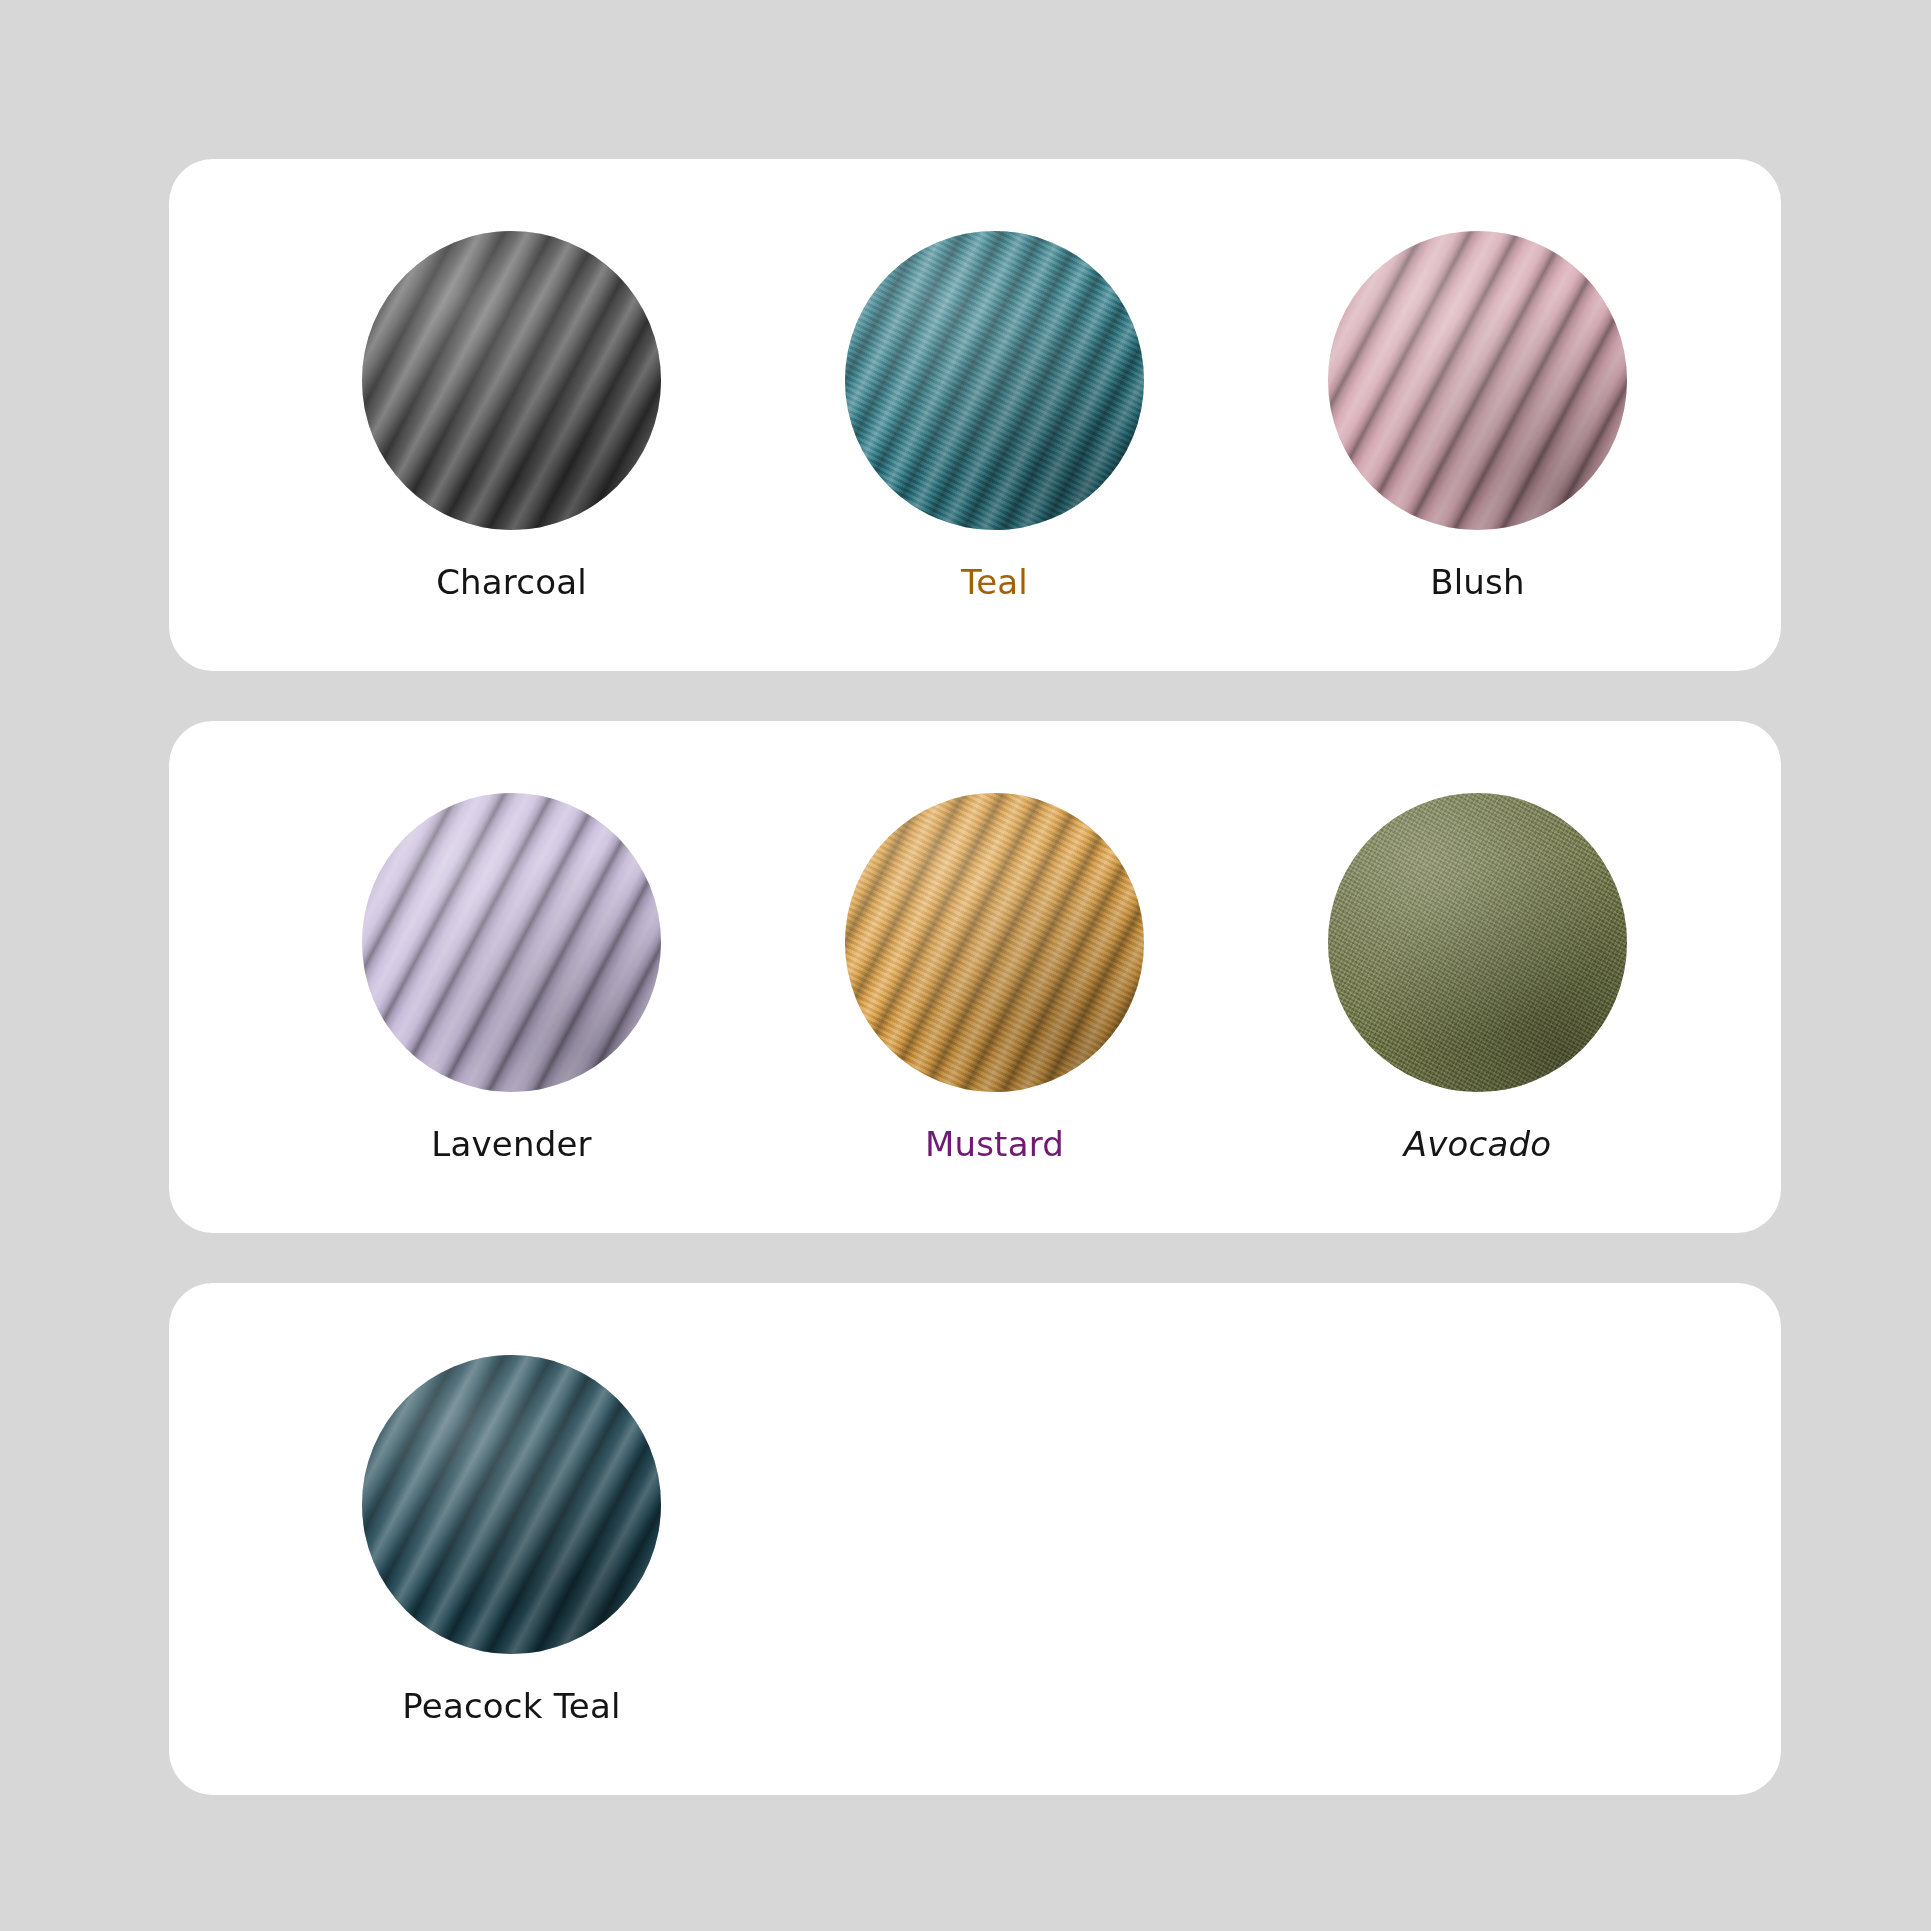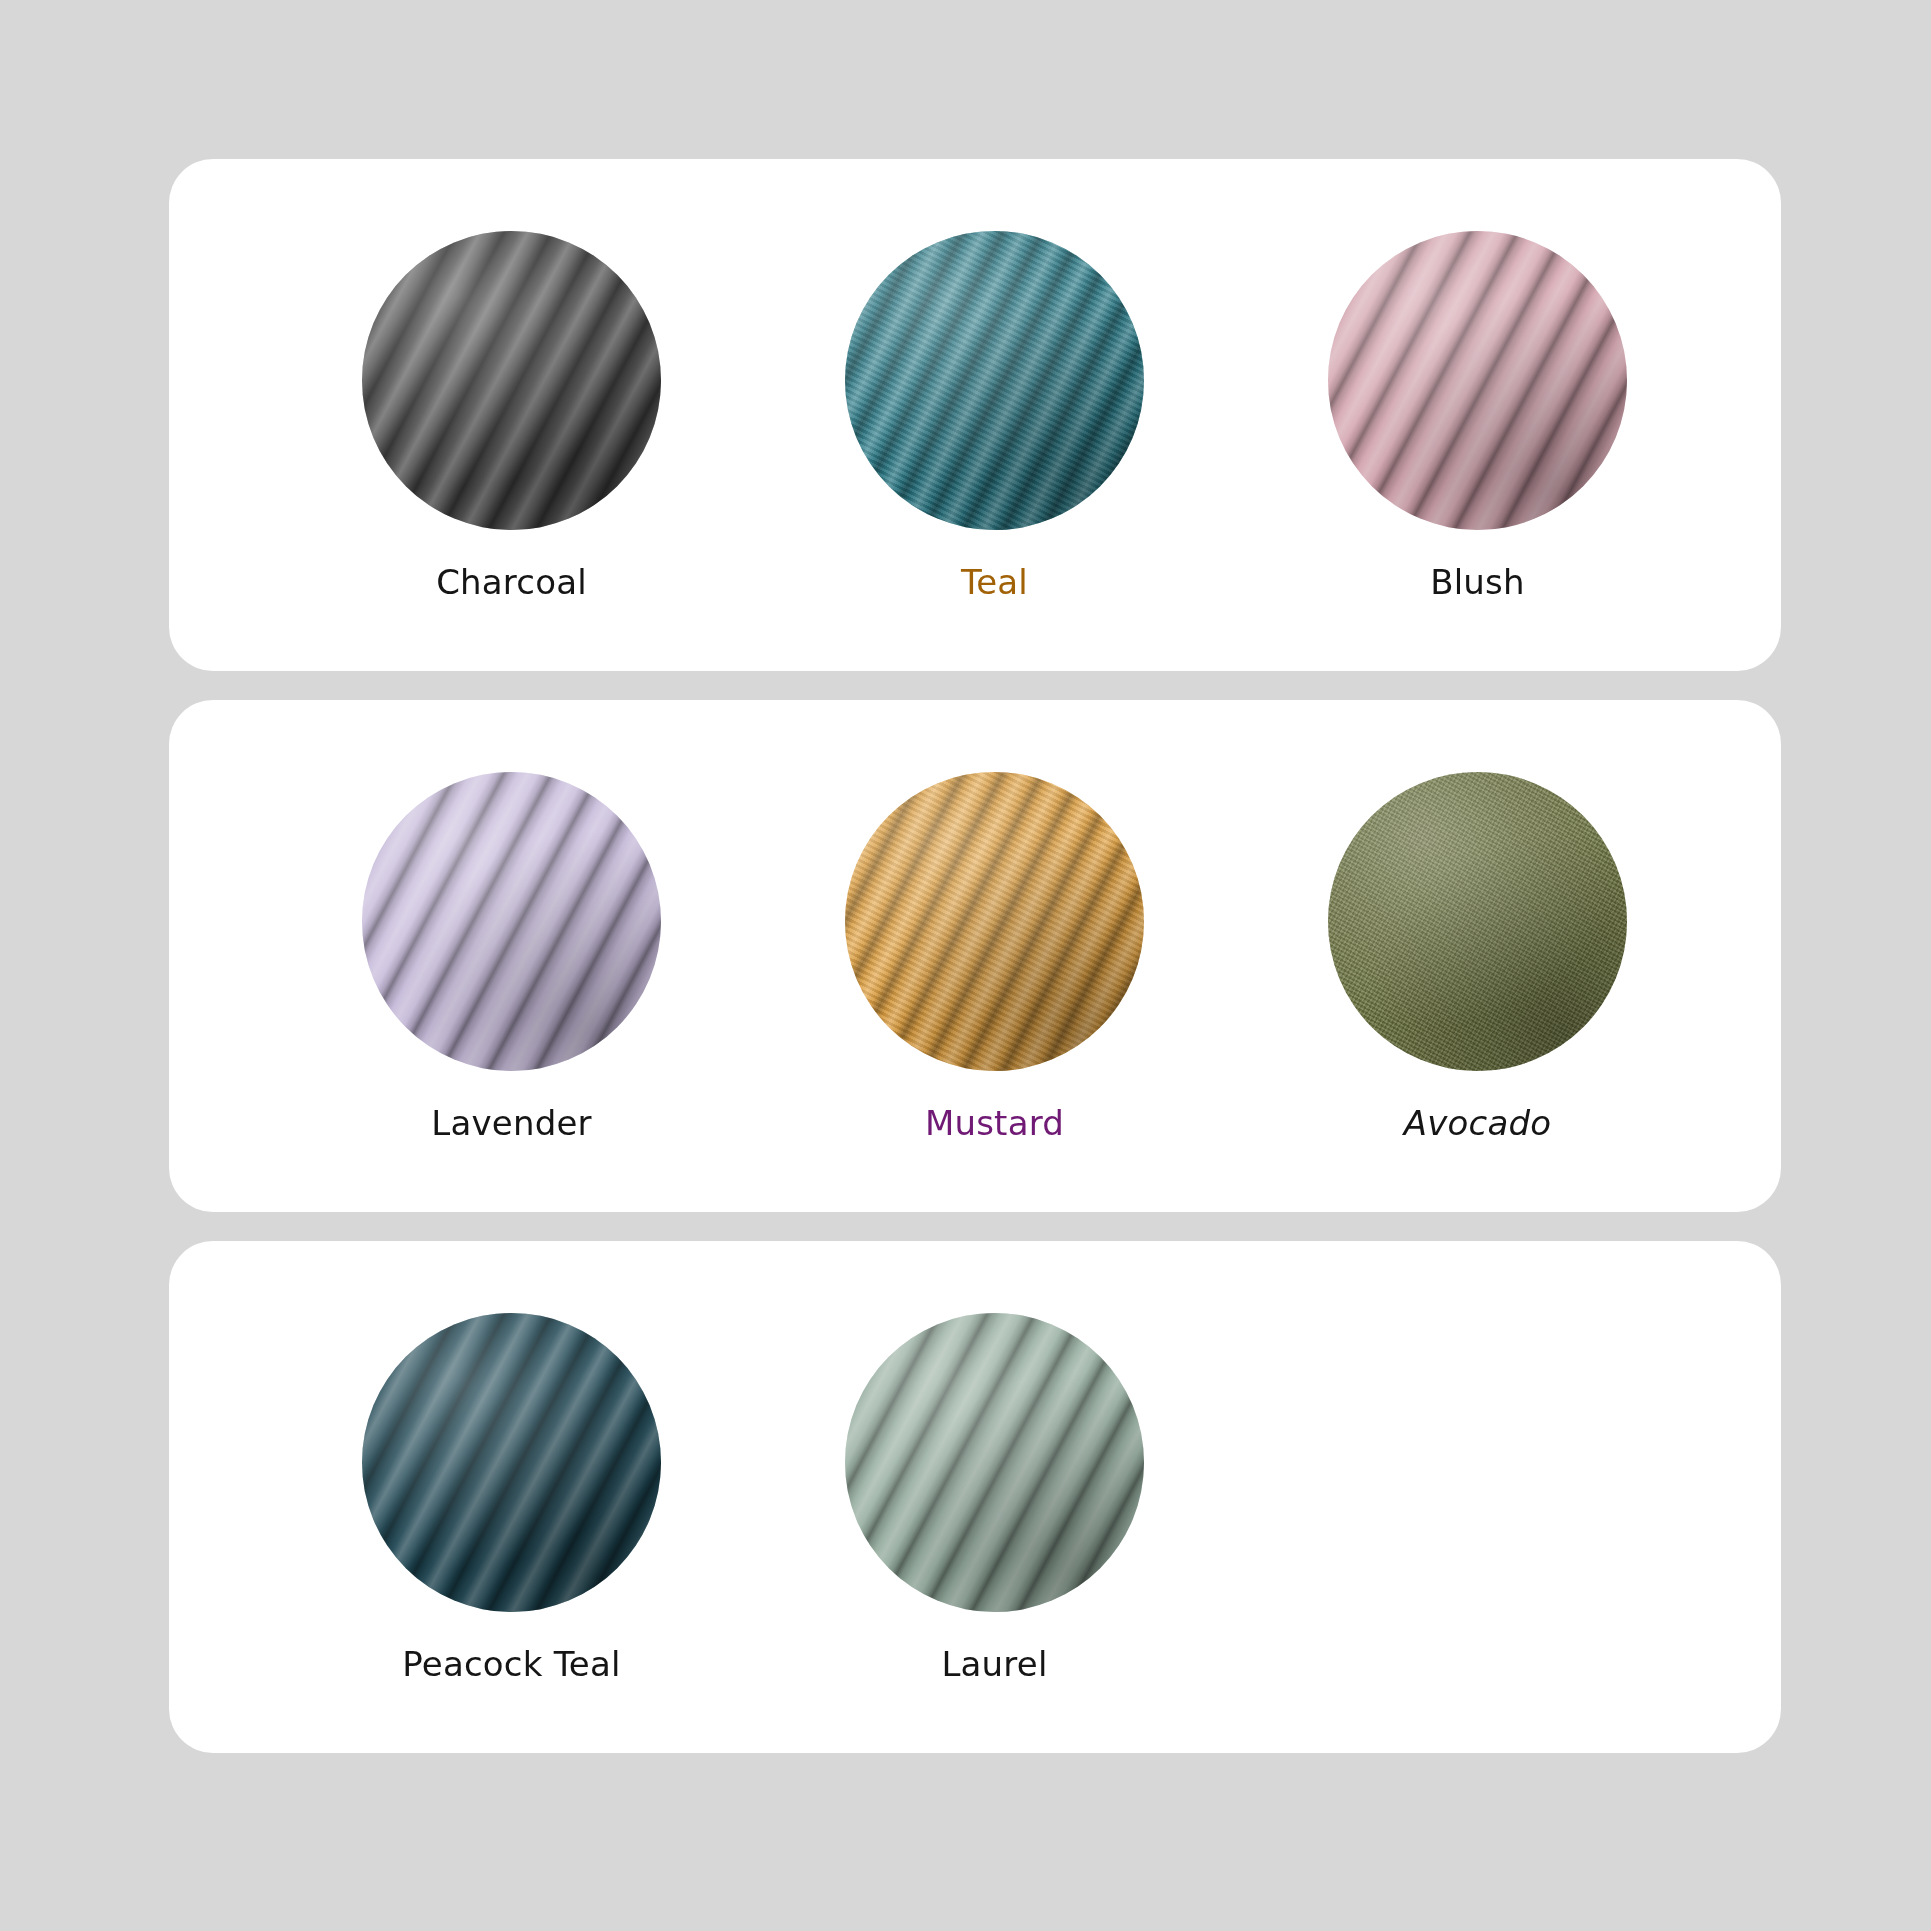--- a/index.html
+++ b/index.html
@@ -15,21 +15,21 @@
   }
 
   .board {
     position: relative;
     width: 1931px;
     height: 1931px;
     box-sizing: border-box;
     padding: 159px 150px 0 169px;
     display: flex;
     flex-direction: column;
-    gap: 29px;
+    gap: 50px;
   }
 
   .swatch-card {
     background: #ffffff;
     border-radius: 44px;
     width: 1612px;
     height: 512px;
     box-sizing: border-box;
     display: flex;
     flex-direction: row;
@@ -196,24 +196,16 @@
 
   <div class="swatch-card" style="background: rgb(255, 255, 255);">
     <div class="swatch-cell">
       <div class="swatch-circle">
         <div class="tex base" style="background: rgb(30, 70, 83);"></div>
         <div class="tex pattern cords"></div>
         <div class="tex sheen"></div>
       </div>
       <div class="swatch-label" style="color: rgb(21, 21, 21);">Peacock Teal</div>
     </div>
-    <div class="swatch-cell">
-      <div class="swatch-circle">
-        <div class="tex base" style="background: rgb(147, 171, 157);"></div>
-        <div class="tex pattern cords"></div>
-        <div class="tex sheen"></div>
-      </div>
-      <div class="swatch-label" style="color: rgb(21, 21, 21);">Laurel</div>
-    </div>
   </div>
 
 </div>
 
 
 </body></html>

